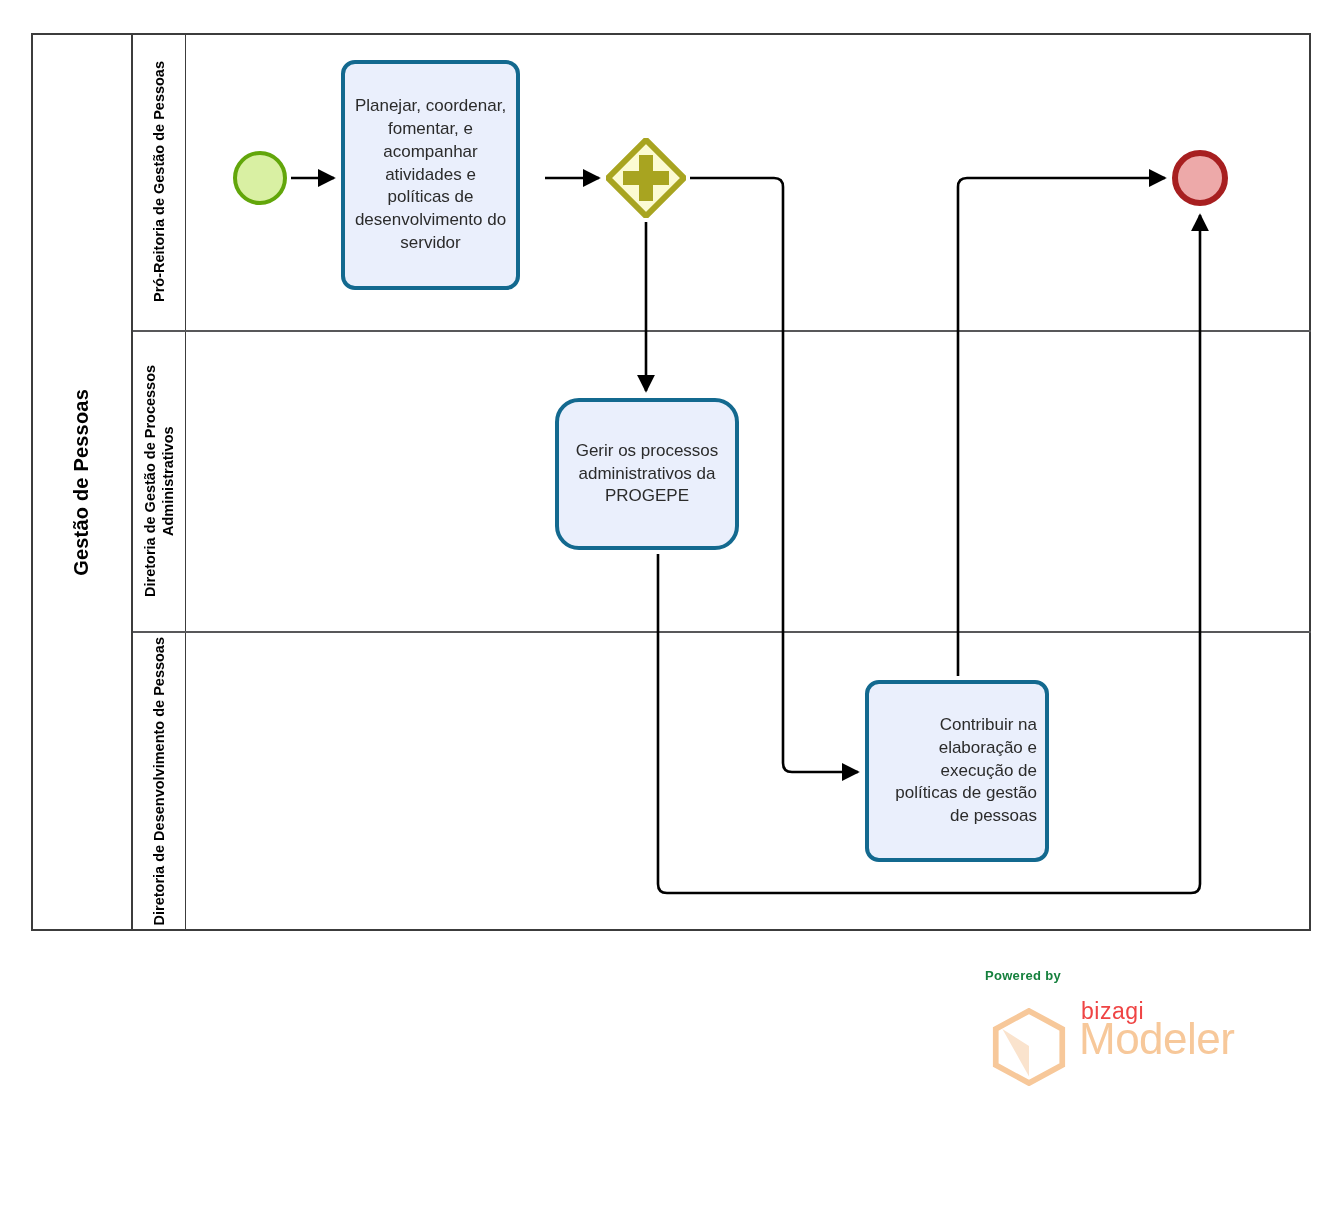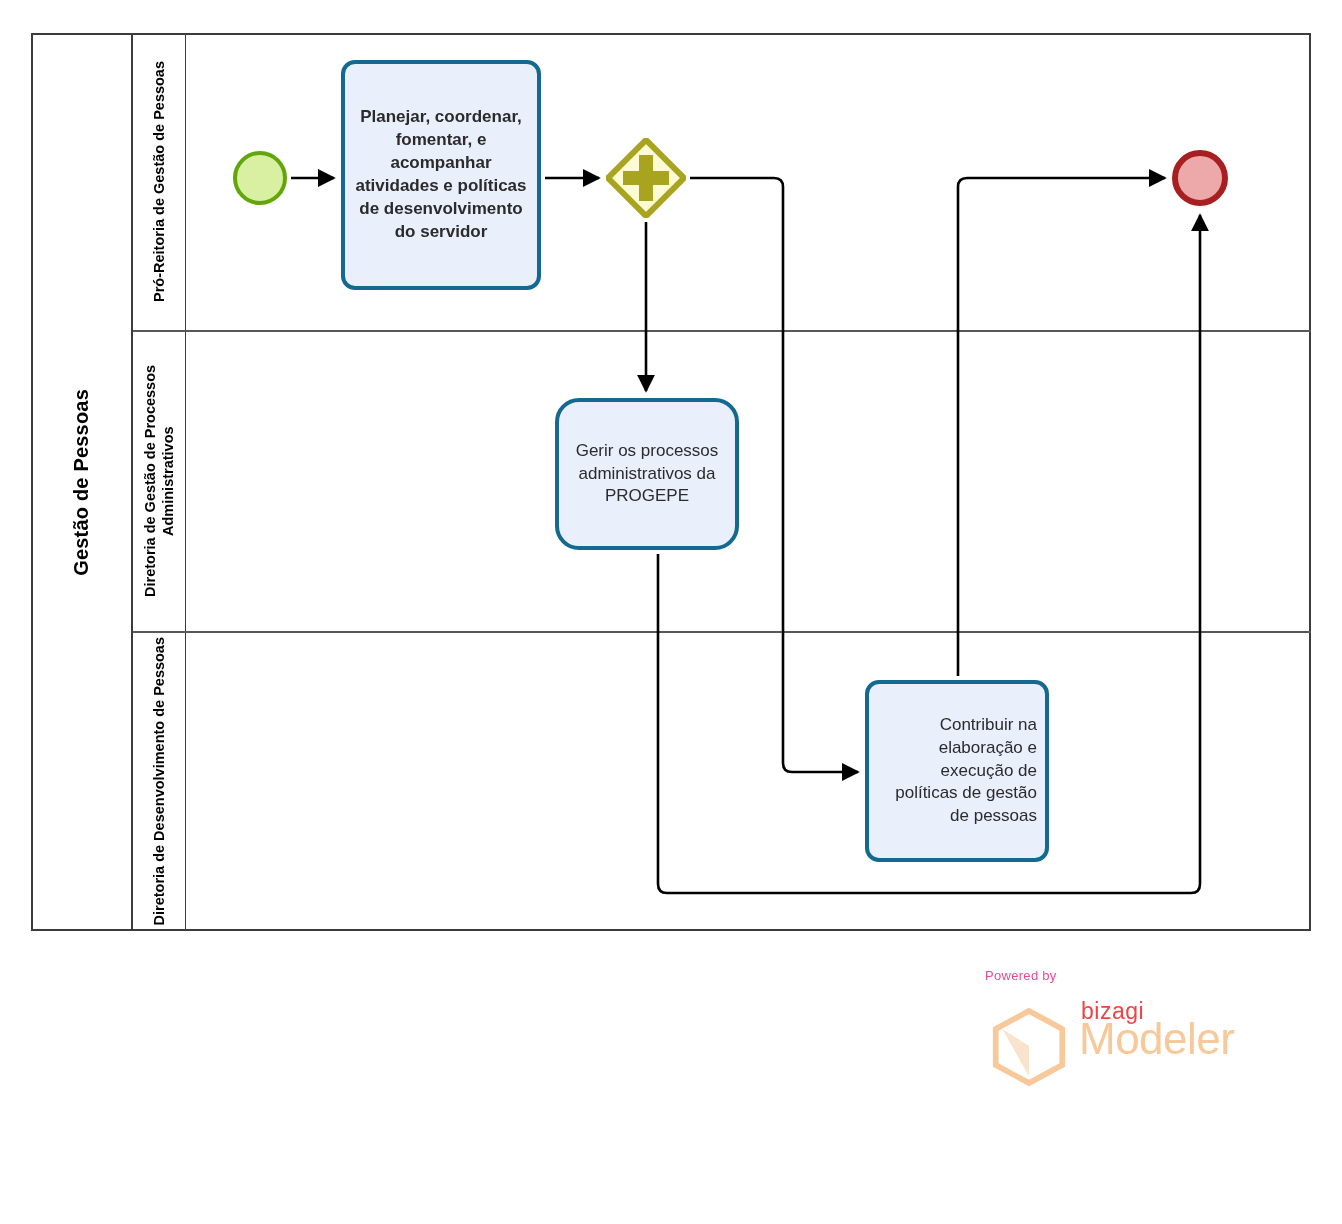--- a/index.html
+++ b/index.html
@@ -84,40 +84,41 @@
     background:#eaeffc;
     border:4px solid #13698f;
     border-radius:14px;
     display:flex;align-items:center;justify-content:center;
     text-align:center;
     color:#2b2b2b;
     font-size:17px;
     line-height:1.35;
     padding:6px 8px;
   }
-  #task-planejar{left:341px;top:60px;width:200px;height:230px;font-weight:bold;}
+  #task-planejar{left:341px;top:60px;width:179px;height:230px;}
   #task-gerir{left:555px;top:398px;width:184px;height:152px;border-radius:24px;}
   #task-contribuir{left:865px;top:680px;width:184px;height:182px;text-align:right;}
 
   .gateway{
     position:absolute;
     left:606px;top:138px;width:80px;height:80px;
   }
 
   
   #flows{position:absolute;left:0;top:0;width:1342px;height:1224px;pointer-events:none;}
 
   
   .watermark{
     position:absolute;left:985px;top:968px;width:270px;height:105px;
   }
   .wm-powered{
     position:absolute;left:0;top:0;
-    font-size:13px;color:#ec4899;
+    font-size:13px;color:#15803d;
     letter-spacing:0.3px;
+    font-weight:bold;
   }
   .wm-bizagi{
     position:absolute;left:96px;top:30px;
     font-size:23px;color:#ef4444;letter-spacing:0.5px;
   }
   .wm-modeler{
     position:absolute;left:94px;top:46px;
     font-size:44px;color:#f7c89a;letter-spacing:-0.5px;
   }
   .wm-logo{position:absolute;left:6px;top:40px;width:76px;height:78px;}

